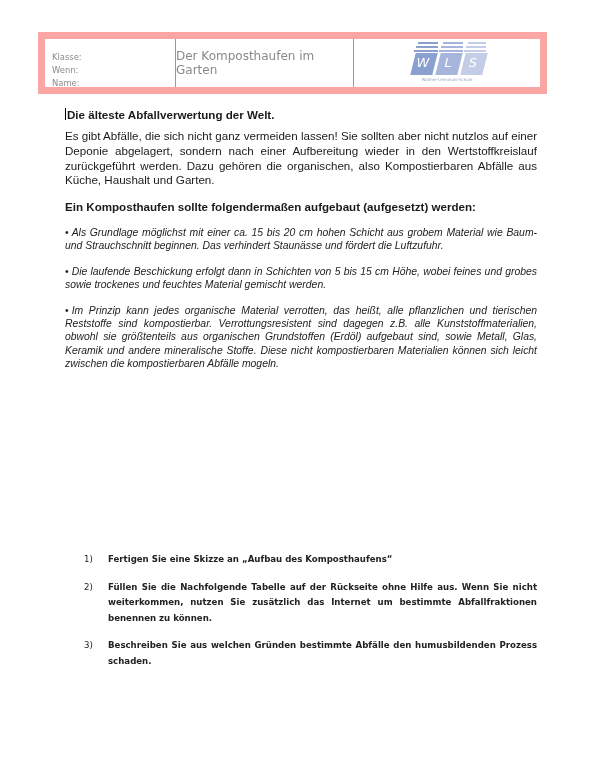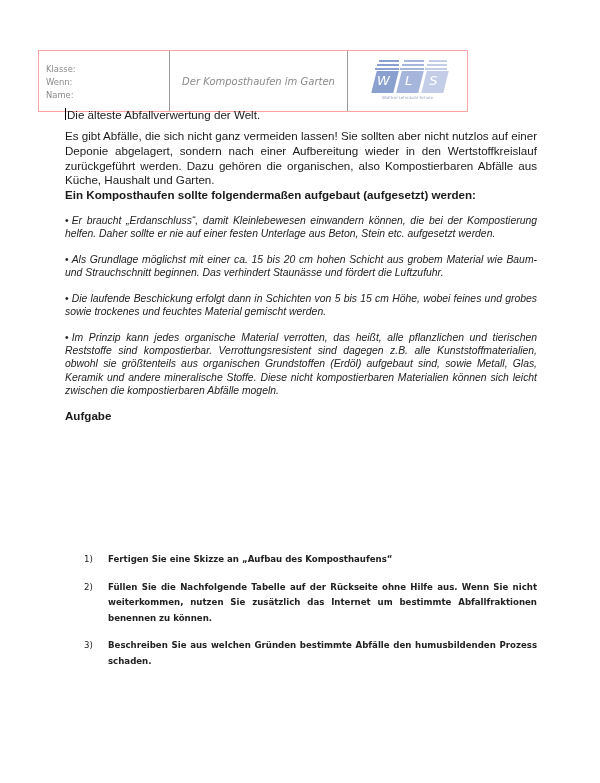--- a/index.html
+++ b/index.html
@@ -2,46 +2,46 @@
 <html><head>
   <meta charset="utf-8">
   <style>
     * { box-sizing: border-box; margin: 0; padding: 0; }
     html, body {
       width: 600px; height: 783px; background: #ffffff; overflow: hidden;
     }
     body { position: relative; color: #1a1a1a; }
 
     .header-table {
-      position: absolute; left: 38px; top: 50px; width: 430px; height: 62px;
-      border: 1px solid #fca5a5; display: flex;
+      position: absolute; left: 38px; top: 32px; width: 509px; height: 62px;
+      border: 7px solid #fca5a5; display: flex;
     }
     .hcell { height: 100%; }
     .hcell + .hcell { border-left: 1px solid #9a9a9a; }
     .hc-left { width: 130px; padding: 12px 0 0 7px;
       font-family: "DejaVu Sans", sans-serif; font-size: 8.4px; color: #8a8a8a; line-height: 13.2px; }
     .hc-mid { width: 178px; display: flex; align-items: center; justify-content: center;
-      font-family: "DejaVu Sans", sans-serif; font-size: 10px; color: #8a8a8a; font-style: italic; }
+      font-family: "DejaVu Sans", sans-serif; font-size: 12px; color: #8a8a8a; }
     .hc-right { flex: 1; display: flex; align-items: center; justify-content: center; }
 
     .logo { position: relative; width: 78px; height: 46px; }
     .logo .stripe { position: absolute; height: 2px; }
     .logo .blk { position: absolute; top: 13px; width: 22px; height: 22px;
       transform: skewX(-14deg); }
     .logo .letter { position: absolute; top: 15px; width: 22px; text-align: center;
       font-family: "DejaVu Sans", sans-serif; font-style: italic; font-size: 13px; color: #ffffff; }
     .logo .sub { position: absolute; left: 0; top: 37px; width: 78px; text-align: center;
       font-family: "DejaVu Sans", sans-serif; font-size: 4px; color: #9aa6c4; }
 
     .content { position: absolute; left: 65px; top: 108px; width: 472px;
       font-family: "Liberation Sans", sans-serif; }
-    .title { font-weight: normal; font-size: 11.6px; line-height: 14px; }
+    .title { font-weight: bold; font-size: 11.6px; line-height: 14px; }
     .cursor { display: inline-block; width: 1px; height: 12px; background: #000; vertical-align: -1px; margin-right: 1px; }
     .intro { margin-top: 7px; font-size: 11.6px; line-height: 14.8px; text-align: justify; }
-    .h2 { font-weight: bold; font-size: 11.6px; line-height: 14px; }
+    .h2 { margin-top: 12px; font-weight: bold; font-size: 11.6px; line-height: 14px; }
     .bullets { margin-top: 12px; }
     .bullet { font-style: italic; font-size: 10.4px; line-height: 13.2px; text-align: justify; color: #222; margin-bottom: 12.5px; }
     .bullet .dot { font-style: normal; margin-right: 3px; }
     .aufgabe { margin-top: 1px; font-weight: bold; font-size: 11.6px; line-height: 14px; }
 
     .tasks { position: absolute; left: 84px; top: 552px; width: 453px;
       font-family: "DejaVu Sans", sans-serif; font-size: 8.6px; color: #222; }
     .task { display: flex; line-height: 15.6px; margin-bottom: 12px; }
     .task .num { width: 24px; flex: none; }
     .task .txt { flex: 1; text-align: justify; font-weight: bold; }
@@ -76,26 +76,24 @@
       <div class="sub">Walther-Lehmkuhl-Schule</div>
     </div>
   </div>
 </div>
 
 <div class="content">
   <div class="title"><span class="cursor"></span><span>Die älteste Abfallverwertung der Welt.</span></div>
   <p class="intro">Es gibt Abfälle, die sich nicht ganz vermeiden lassen! Sie sollten aber nicht nutzlos auf einer Deponie abgelagert, sondern nach einer Aufbereitung wieder in den Wertstoffkreislauf zurückgeführt werden. Dazu gehören die organischen, also Kompostierbaren Abfälle aus Küche, Haushalt und Garten.</p>
   <div class="h2">Ein Komposthaufen sollte folgendermaßen aufgebaut (aufgesetzt) werden:</div>
   <div class="bullets">
-    <p class="bullet"><span class="dot">•</span><span>Er braucht „Erdanschluss“, damit Kleinlebewesen einwandern können, die bei der Kompostierung helfen. Daher sollte er nie auf einer festen Unterlage aus Beton, Stein etc. aufgesetzt werden.</span></p>
     <p class="bullet"><span class="dot">•</span><span>Als Grundlage möglichst mit einer ca. 15 bis 20 cm hohen Schicht aus grobem Material wie Baum- und Strauchschnitt beginnen. Das verhindert Staunässe und fördert die Luftzufuhr.</span></p>
     <p class="bullet"><span class="dot">•</span><span>Die laufende Beschickung erfolgt dann in Schichten von 5 bis 15 cm Höhe, wobei feines und grobes sowie trockenes und feuchtes Material gemischt werden.</span></p>
     <p class="bullet"><span class="dot">•</span><span>Im Prinzip kann jedes organische Material verrotten, das heißt, alle pflanzlichen und tierischen Reststoffe sind kompostierbar. Verrottungsresistent sind dagegen z.B. alle Kunststoffmaterialien, obwohl sie größtenteils aus organischen Grundstoffen (Erdöl) aufgebaut sind, sowie Metall, Glas, Keramik und andere mineralische Stoffe. Diese nicht kompostierbaren Materialien können sich leicht zwischen die kompostierbaren Abfälle mogeln.</span></p>
   </div>
-  <div class="aufgabe">Aufgabe</div>
 </div>
 
 <div class="tasks">
   <div class="task">
     <span class="num">1)</span>
     <span class="txt">Fertigen Sie eine Skizze an „Aufbau des Komposthaufens“</span>
   </div>
   <div class="task">
     <span class="num">2)</span>
     <span class="txt">Füllen Sie die Nachfolgende Tabelle auf der Rückseite ohne Hilfe aus. Wenn Sie nicht weiterkommen, nutzen Sie zusätzlich das Internet um bestimmte Abfallfraktionen benennen zu können.</span>

